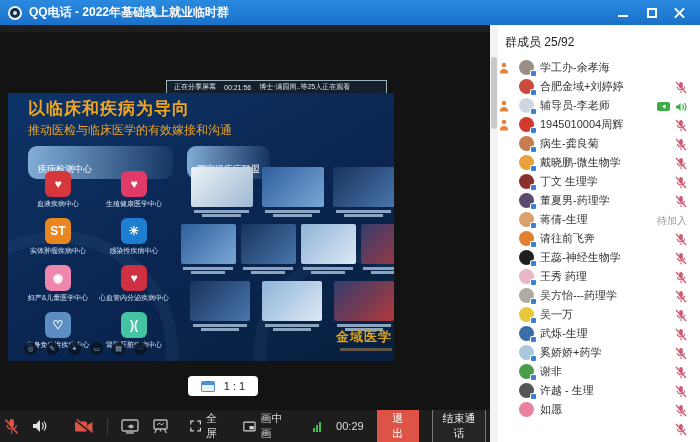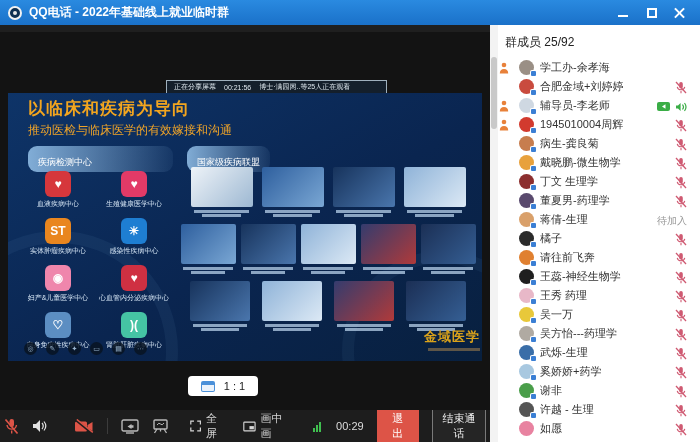--- a/index.html
+++ b/index.html
@@ -22,28 +22,28 @@
   .content { flex:1; display:flex; min-height:0; }
   .video-col { width:490px; flex:0 0 490px; display:flex; flex-direction:column; background:#131313; }
   .video-area { flex:1; position:relative; background:#131313; }
   .top-strip { position:absolute; top:0; left:0; right:0; height:7px; background:#1f1f1f; }
 
   
   .share-status { position:absolute; top:55px; left:166px; width:221px; height:14px; background:#141f2b; border:1px solid #9fb0bd; display:flex; align-items:center; gap:8px; padding:0 7px; white-space:nowrap; }
   .share-status span { font-size:7px; color:#dfe8ef; }
 
   
-  .slide { position:absolute; left:8px; top:68px; width:474px; height:268px; background:linear-gradient(150deg,#0e3468 0%,#0a2550 55%,#08203f 100%); overflow:hidden; }
+  .slide { position:absolute; left:8px; top:68px; width:386px; height:268px; background:linear-gradient(150deg,#0e3468 0%,#0a2550 55%,#08203f 100%); overflow:hidden; }
   .dna { position:absolute; border-radius:50%; border:12px solid rgba(130,180,230,.07); }
   .dna1 { width:240px; height:240px; left:-70px; bottom:-110px; }
   .dna2 { width:200px; height:200px; right:-60px; bottom:-90px; border-color:rgba(130,180,230,.06); }
   .slide-title { position:absolute; left:20px; top:4px; font-size:17px; font-weight:bold; color:#f2a51f; letter-spacing:1px; }
   .slide-subtitle { position:absolute; left:20px; top:29px; font-size:12px; color:#f0a428; }
   .pills { position:absolute; left:20px; top:53px; display:flex; gap:14px; }
-  .pill { background:linear-gradient(90deg,rgba(150,195,235,.85),rgba(150,195,235,.07)); border-radius:9px; color:#fff; font-size:9px; padding:10px 10px 3px; }
+  .pill { background:linear-gradient(90deg,rgba(150,195,235,.85),rgba(150,195,235,.07)); border-radius:9px; color:#fff; font-size:9px; padding:17px 10px 3px; }
   .pill-left { width:145px; }
 
   .tile-grid { position:absolute; left:12px; top:78px; width:152px; display:grid; grid-template-columns:1fr 1fr; grid-auto-rows:45px; row-gap:2px; }
   .tile { text-align:center; }
   .tile-icon { width:26px; height:26px; border-radius:6px; margin:0 auto; display:flex; align-items:center; justify-content:center; color:#fff; font-size:12px; font-weight:bold; }
   .tile-label { font-size:7px; color:#d6e6f5; margin-top:2px; white-space:nowrap; }
 
   .collage { position:absolute; left:170px; top:74px; width:300px; }
   .prow { display:flex; justify-content:center; margin-bottom:6px; }
   .prow-0 { gap:9px; } .prow-1 { gap:5px; } .prow-2 { gap:12px; }
@@ -503,35 +503,20 @@
               <svg width="12" height="13" viewBox="0 0 12 13">
   <rect x="4.2" y="1" width="3.6" height="6.5" rx="1.8" fill="#cf5a72"></rect>
   <path d="M2.2 5.8a3.9 3.9 0 0 0 7.6 0" stroke="#cf5a72" stroke-width="1.1" fill="none"></path>
   <line x1="6" y1="10" x2="6" y2="12.3" stroke="#cf5a72" stroke-width="1.1"></line>
   <line x1="1" y1="1" x2="11" y2="12" stroke="#cf5a72" stroke-width="1.3"></line>
               </svg>
             </div>
           </div>
           <div class="mrow">
     <div class="gutter"></div>
-    <div class="avatar" style="background:#2b2b2b">
-              <span class="av-badge"></span>
-            </div>
-    <div class="mname">橘子</div>
-    <div class="mstatus">
-              <svg width="12" height="13" viewBox="0 0 12 13">
-  <rect x="4.2" y="1" width="3.6" height="6.5" rx="1.8" fill="#cf5a72"></rect>
-  <path d="M2.2 5.8a3.9 3.9 0 0 0 7.6 0" stroke="#cf5a72" stroke-width="1.1" fill="none"></path>
-  <line x1="6" y1="10" x2="6" y2="12.3" stroke="#cf5a72" stroke-width="1.1"></line>
-  <line x1="1" y1="1" x2="11" y2="12" stroke="#cf5a72" stroke-width="1.3"></line>
-              </svg>
-            </div>
-          </div>
-          <div class="mrow">
-    <div class="gutter"></div>
     <div class="avatar" style="background:#e08030">
               <span class="av-badge"></span>
             </div>
     <div class="mname">请往前飞奔</div>
     <div class="mstatus">
               <svg width="12" height="13" viewBox="0 0 12 13">
   <rect x="4.2" y="1" width="3.6" height="6.5" rx="1.8" fill="#cf5a72"></rect>
   <path d="M2.2 5.8a3.9 3.9 0 0 0 7.6 0" stroke="#cf5a72" stroke-width="1.1" fill="none"></path>
   <line x1="6" y1="10" x2="6" y2="12.3" stroke="#cf5a72" stroke-width="1.1"></line>
   <line x1="1" y1="1" x2="11" y2="12" stroke="#cf5a72" stroke-width="1.3"></line>
@@ -563,39 +548,39 @@
               <svg width="12" height="13" viewBox="0 0 12 13">
   <rect x="4.2" y="1" width="3.6" height="6.5" rx="1.8" fill="#cf5a72"></rect>
   <path d="M2.2 5.8a3.9 3.9 0 0 0 7.6 0" stroke="#cf5a72" stroke-width="1.1" fill="none"></path>
   <line x1="6" y1="10" x2="6" y2="12.3" stroke="#cf5a72" stroke-width="1.1"></line>
   <line x1="1" y1="1" x2="11" y2="12" stroke="#cf5a72" stroke-width="1.3"></line>
               </svg>
             </div>
           </div>
           <div class="mrow">
     <div class="gutter"></div>
+    <div class="avatar" style="background:#b0aaa2">
+              <span class="av-badge"></span>
+            </div>
+    <div class="mname">吴方怡---药理学</div>
+    <div class="mstatus">
+              <svg width="12" height="13" viewBox="0 0 12 13">
+  <rect x="4.2" y="1" width="3.6" height="6.5" rx="1.8" fill="#cf5a72"></rect>
+  <path d="M2.2 5.8a3.9 3.9 0 0 0 7.6 0" stroke="#cf5a72" stroke-width="1.1" fill="none"></path>
+  <line x1="6" y1="10" x2="6" y2="12.3" stroke="#cf5a72" stroke-width="1.1"></line>
+  <line x1="1" y1="1" x2="11" y2="12" stroke="#cf5a72" stroke-width="1.3"></line>
+              </svg>
+            </div>
+          </div>
+          <div class="mrow">
+    <div class="gutter"></div>
     <div class="avatar" style="background:#e8c83a">
               <span class="av-badge"></span>
             </div>
     <div class="mname">吴一万</div>
-    <div class="mstatus">
-              <svg width="12" height="13" viewBox="0 0 12 13">
-  <rect x="4.2" y="1" width="3.6" height="6.5" rx="1.8" fill="#cf5a72"></rect>
-  <path d="M2.2 5.8a3.9 3.9 0 0 0 7.6 0" stroke="#cf5a72" stroke-width="1.1" fill="none"></path>
-  <line x1="6" y1="10" x2="6" y2="12.3" stroke="#cf5a72" stroke-width="1.1"></line>
-  <line x1="1" y1="1" x2="11" y2="12" stroke="#cf5a72" stroke-width="1.3"></line>
-              </svg>
-            </div>
-          </div>
-          <div class="mrow">
-    <div class="gutter"></div>
-    <div class="avatar" style="background:#b0aaa2">
-              <span class="av-badge"></span>
-            </div>
-    <div class="mname">吴方怡---药理学</div>
     <div class="mstatus">
               <svg width="12" height="13" viewBox="0 0 12 13">
   <rect x="4.2" y="1" width="3.6" height="6.5" rx="1.8" fill="#cf5a72"></rect>
   <path d="M2.2 5.8a3.9 3.9 0 0 0 7.6 0" stroke="#cf5a72" stroke-width="1.1" fill="none"></path>
   <line x1="6" y1="10" x2="6" y2="12.3" stroke="#cf5a72" stroke-width="1.1"></line>
   <line x1="1" y1="1" x2="11" y2="12" stroke="#cf5a72" stroke-width="1.3"></line>
               </svg>
             </div>
           </div>
           <div class="mrow">

